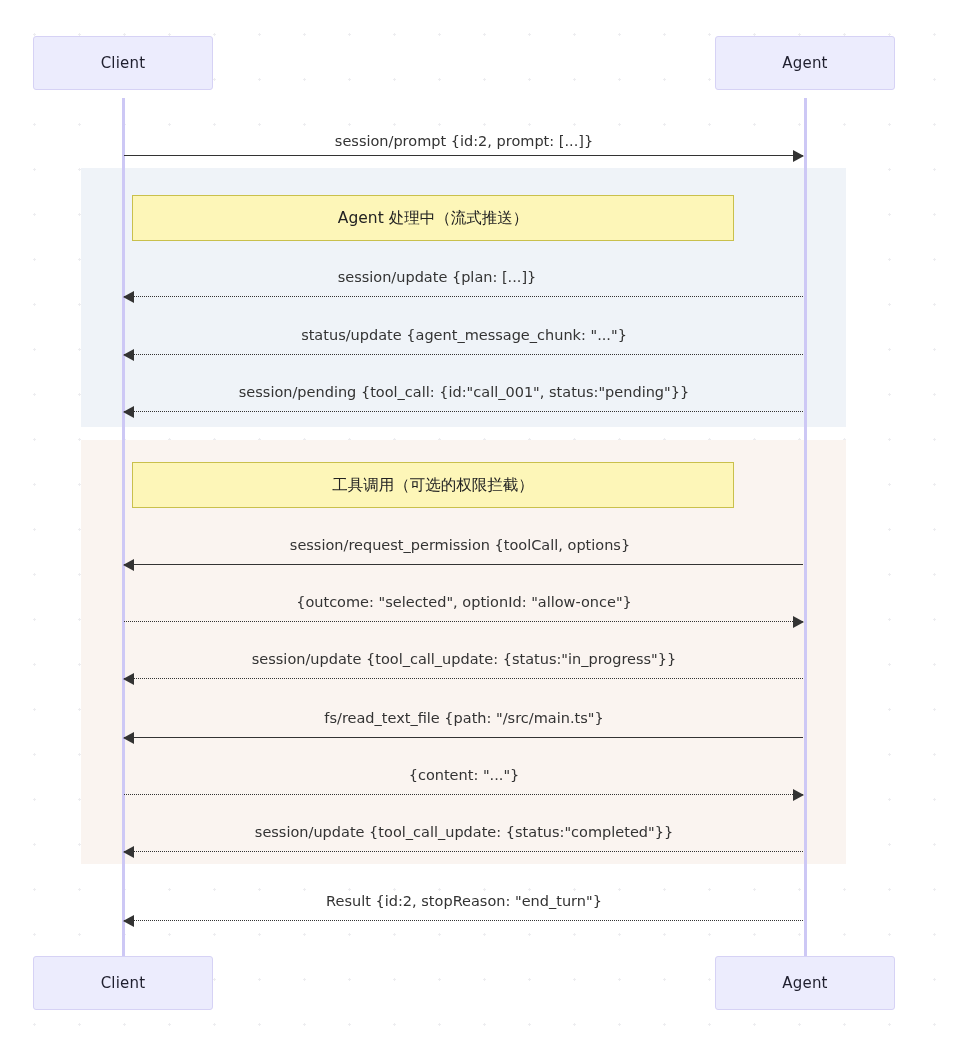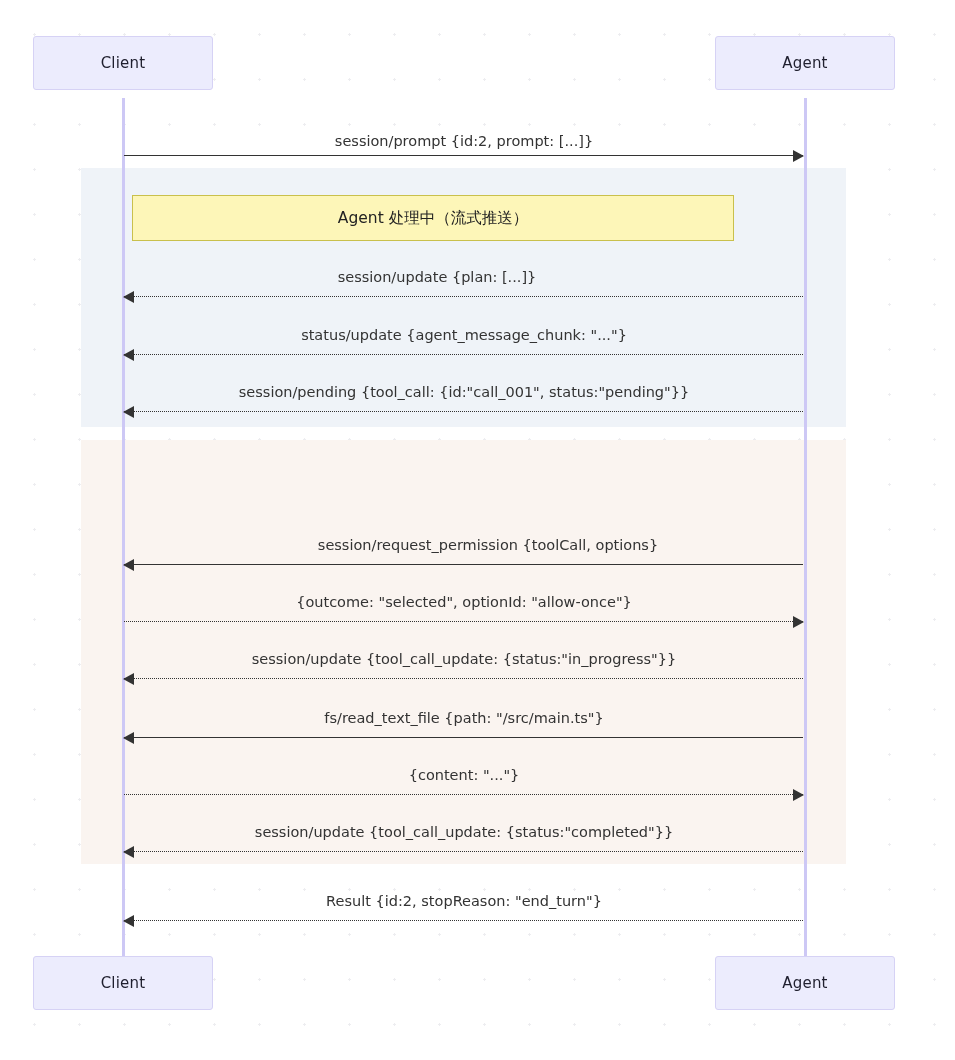--- a/index.html
+++ b/index.html
@@ -124,22 +124,25 @@
     <div class="line"></div>
     <div class="head"></div>
   </div>
 
   <div class="msg-label" style="left:464px;top:384px;">session/pending {tool_call: {id:"call_001", status:"pending"}}</div>
   <div class="arrow to-left dotted" style="left:124px;width:679px;top:406px;">
     <div class="line"></div>
     <div class="head"></div>
   </div>
 
+  <div class="note" style="top:462px;">
+    <span>工具调用（可选的权限拦截）</span>
+  </div>
 
-  <div class="msg-label" style="left:488px;top:537px;">session/request_permission {toolCall, options}</div>
+  <div class="msg-label" style="left:460px;top:537px;">session/request_permission {toolCall, options}</div>
   <div class="arrow to-left" style="left:124px;width:679px;top:559px;">
     <div class="line"></div>
     <div class="head"></div>
   </div>
 
   <div class="msg-label" style="left:464px;top:594px;">{outcome: "selected", optionId: "allow-once"}</div>
   <div class="arrow to-right dotted" style="left:124px;width:679px;top:616px;">
     <div class="line"></div>
     <div class="head"></div>
   </div>

